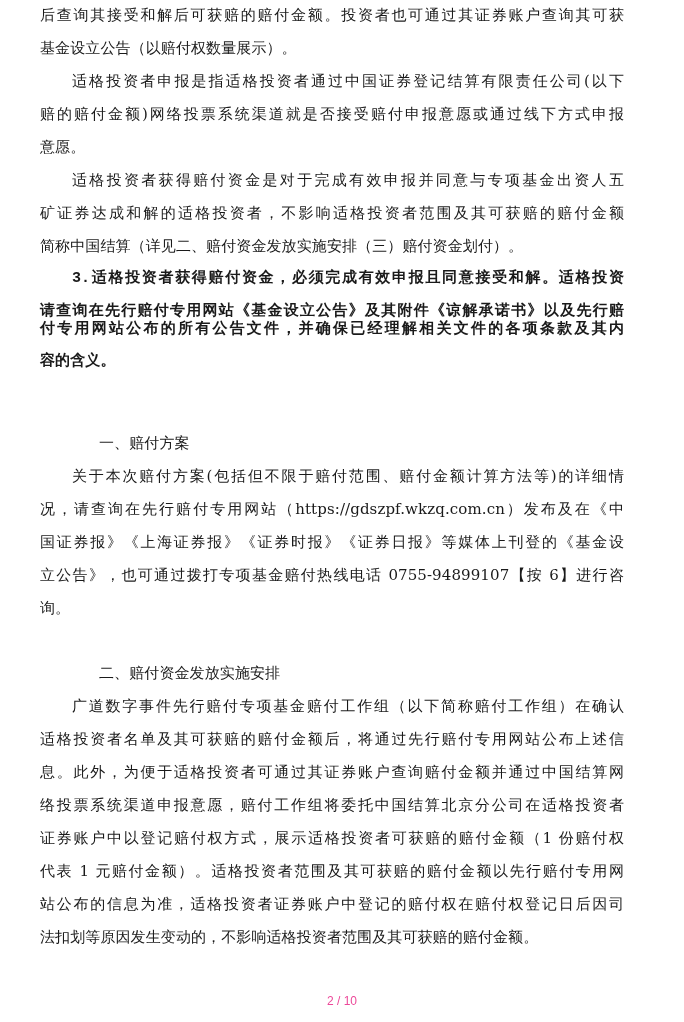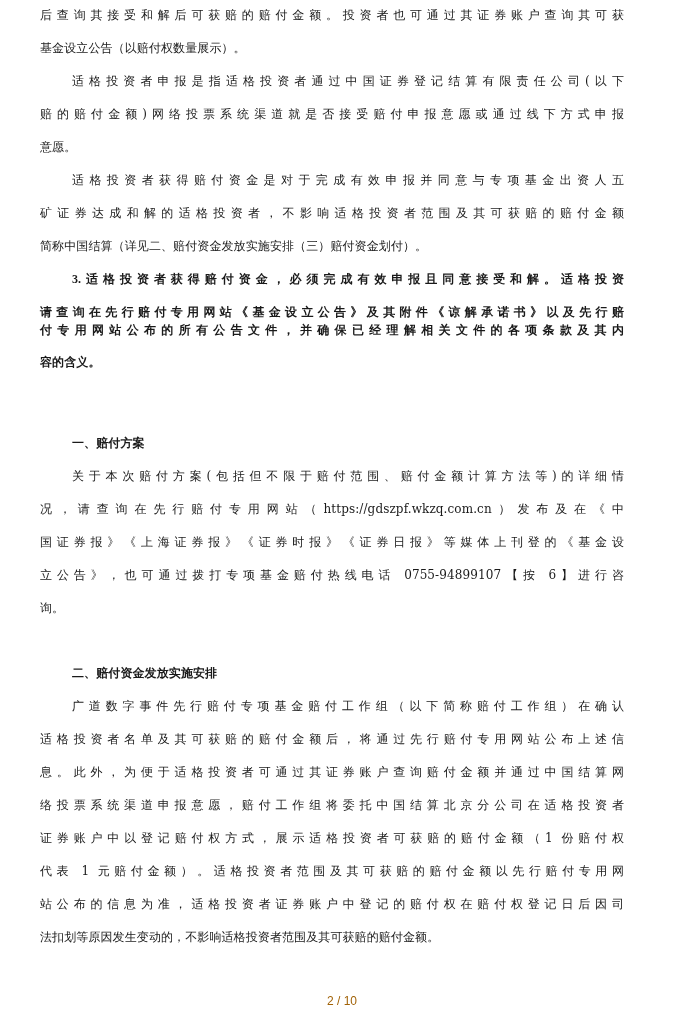--- a/index.html
+++ b/index.html
@@ -1,27 +1,27 @@
 <!DOCTYPE html>
 <html><head>
 <meta charset="utf-8">
 <style>
   html, body { margin: 0; padding: 0; background: #ffffff; }
   body { width: 684px; height: 1022px; position: relative; overflow: hidden;
          font-family: "DejaVu Serif", "Liberation Serif", serif; color: #1a1a1a; }
   .page { position: absolute; left: 40px; top: 0; width: 584px; }
-  .line { position: absolute; left: 0; white-space: nowrap; font-size: 12px; line-height: 20px;
+  .line { position: absolute; left: 0; white-space: nowrap; font-size: 15px; line-height: 20px;
           letter-spacing: 0.1px; }
   .justify { width: 584px; text-align: justify; text-align-last: justify; }
   .indent { left: 32px; }
   .indent.justify { width: 552px; }
-  .bold { font-weight: bold; font-family: Liberation Serif, serif; }
-  .heading { font-weight: bold; font-family: "DejaVu Sans", "Liberation Sans", sans-serif; }
+  .bold { font-weight: bold; font-family: Liberation Mono, monospace; }
+  .heading { font-weight: normal; font-family: "DejaVu Sans", "Liberation Sans", sans-serif; margin-left: 27px; }
   .footer { position: absolute; top: 994px; left: 0; width: 684px; text-align: center;
-            font-family: "Liberation Sans", sans-serif; font-size: 12px; color: #a16207; }
+            font-family: "Liberation Sans", sans-serif; font-size: 12px; color: #ec4899; }
 </style>
 </head>
 <body>
 
 <div class="page">
 
   <div class="line justify" style="top:5px">后查询其接受和解后可获赔的赔付金额。投资者也可通过其证券账户查询其可获</div>
   <div class="line" style="top:38px">基金设立公告（以赔付权数量展示）。</div>
 
   <div class="line indent justify" style="top:71px">适格投资者申报是指适格投资者通过中国证券登记结算有限责任公司(以下</div>

